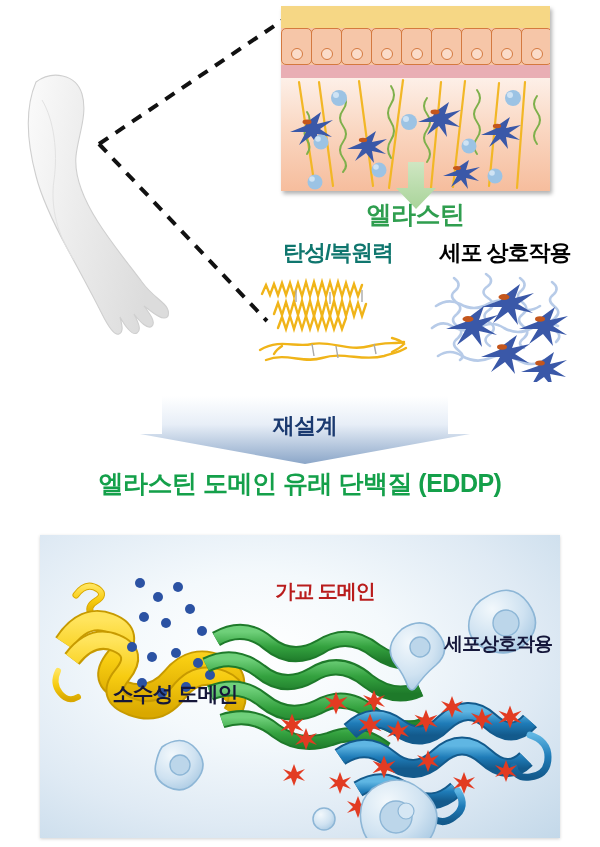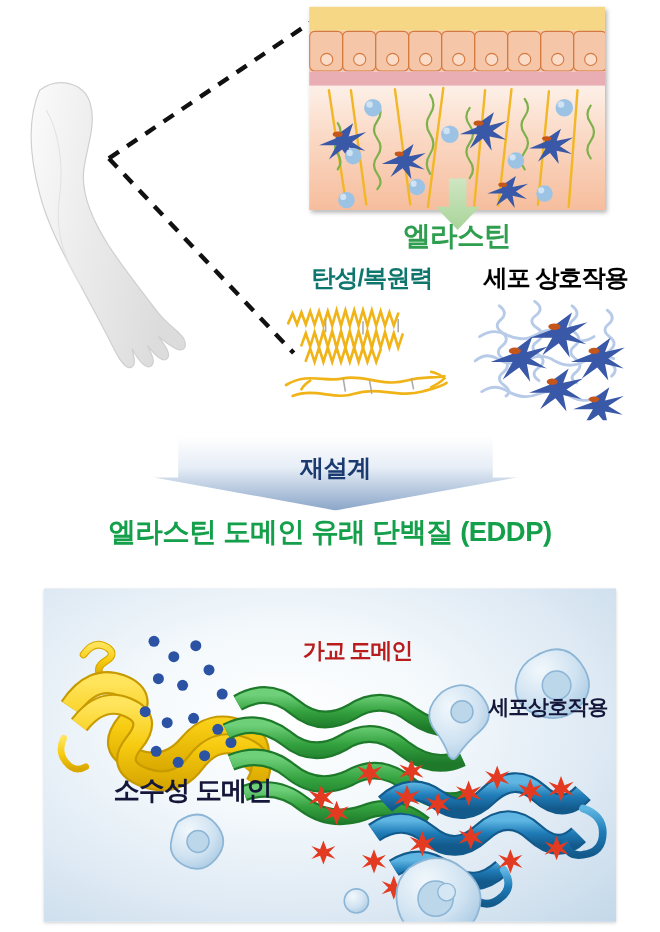--- a/index.html
+++ b/index.html
@@ -55,21 +55,21 @@
 
   
   #protein-panel{left:40px;top:535px;width:520px;height:303px;
      background:radial-gradient(ellipse at 42% 40%,#ffffff 0%,#f4f9fc 32%,
         #dfeaf4 66%,#c3d8e9 100%);
      box-shadow:0 1px 3px rgba(0,0,0,.18);overflow:hidden;}
   #protein-graphic{position:absolute;left:0;top:0;width:520px;height:303px;}
 
   .dom-label{position:absolute;font-weight:bold;color:#15173a;
      letter-spacing:-1px;text-align:center;}
-  #label-hydrophobic{left:70px;top:702px;font-size:24px;width:210px;}
+  #label-hydrophobic{left:70px;top:680px;font-size:21px;width:210px;}
   #label-crosslink{left:245px;top:578px;font-size:20px;width:160px;
      color:#b91c1c;}
   #label-cellbind{left:418px;top:596px;font-size:19px;width:160px;
      line-height:1.22;margin-top:36px;}
 </style>
 </head>
 <body>
 
 <svg class="abs" id="arm-illustration" viewBox="0 0 190 290">
   <defs>

